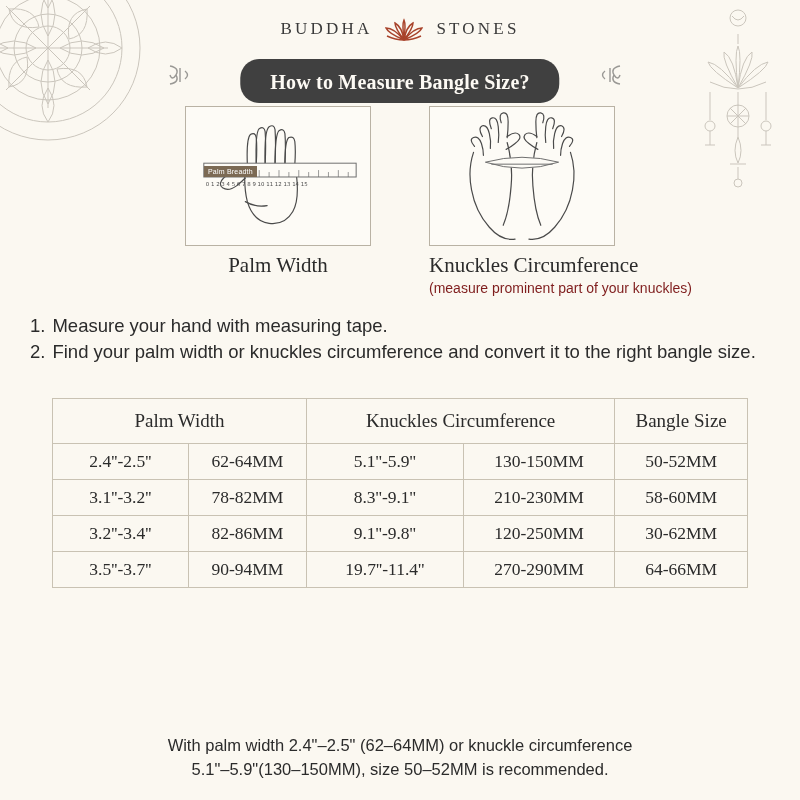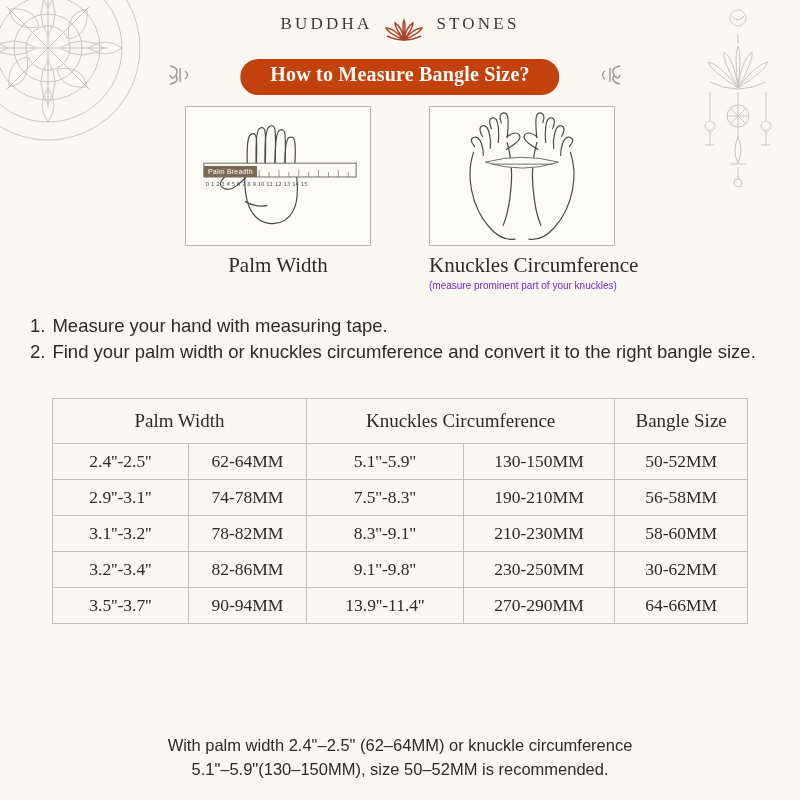--- a/index.html
+++ b/index.html
@@ -18,40 +18,40 @@
   .deco { position: absolute; opacity: .5; pointer-events: none; }
   .deco-mandala { top: -52px; left: -52px; }
   .deco-lotus { top: 4px; right: 14px; }
   .deco-small-left { top: 62px; left: 166px; }
   .deco-small-right { top: 62px; right: 176px; }
 
   
   .brand {
     position: absolute;
     top: 14px; left: 0; right: 0;
-    display: flex; align-items: flex-start; justify-content: center;
+    display: flex; align-items: center; justify-content: center;
     gap: 12px;
   }
   .brand-word {
     font-family: "Liberation Serif", serif;
     font-size: 17px;
     letter-spacing: 3.2px;
     color: #3a3a3a;
   }
   .brand-mark { width: 40px; height: 30px; display: block; }
 
   
   .title-pill {
     position: absolute;
     top: 59px; left: 50%;
     transform: translateX(-50%);
-    background: #c2410c;
+    background: #404040;
     color: #fdfaf4;
     border-radius: 19px;
-    padding: 4px 30px 9px;
+    padding: 12px 30px 9px;
     font-family: "Liberation Serif", serif;
     font-weight: bold;
     font-size: 20px;
     letter-spacing: .2px;
     white-space: nowrap;
   }
 
   
   .illus-row {
     position: absolute;
@@ -81,24 +81,24 @@
     top: 253px; left: 0; right: 0;
     display: flex; justify-content: center; gap: 58px;
   }
   .caption-col { width: 186px; text-align: center; }
   .caption-main {
     font-family: "Liberation Serif", serif;
     font-size: 21px;
     white-space: nowrap;
   }
   .caption-sub {
-    font-size: 10px;
+    font-size: 14px;
     margin-top: 2px;
     white-space: nowrap;
-    color: #6d28d9;
+    color: #7f1d1d;
   }
   .caption-col.wide .caption-main,
   .caption-col.wide .caption-sub { transform: translateX(0); }
 
   
   .steps {
     position: absolute;
     top: 313px; left: 30px; right: 40px;
     font-size: 18.5px;
     line-height: 1.42;
@@ -345,44 +345,37 @@
   </thead>
   <tbody>
     <tr>
       <td class="col-a">2.4''-2.5''</td>
       <td class="col-b">62-64MM</td>
       <td class="col-c">5.1''-5.9''</td>
       <td class="col-d">130-150MM</td>
       <td class="col-e">50-52MM</td>
     </tr>
     <tr>
-      <td class="col-a">2.9''-3.1''</td>
-      <td class="col-b">74-78MM</td>
-      <td class="col-c">7.5''-8.3''</td>
-      <td class="col-d">190-210MM</td>
-      <td class="col-e">56-58MM</td>
-    </tr>
-    <tr>
       <td class="col-a">3.1''-3.2''</td>
       <td class="col-b">78-82MM</td>
       <td class="col-c">8.3''-9.1''</td>
       <td class="col-d">210-230MM</td>
       <td class="col-e">58-60MM</td>
     </tr>
     <tr>
       <td class="col-a">3.2''-3.4''</td>
       <td class="col-b">82-86MM</td>
       <td class="col-c">9.1''-9.8''</td>
-      <td class="col-d">230-250MM</td>
+      <td class="col-d">120-250MM</td>
       <td class="col-e">30-62MM</td>
     </tr>
     <tr>
       <td class="col-a">3.5''-3.7''</td>
       <td class="col-b">90-94MM</td>
-      <td class="col-c">13.9''-11.4''</td>
+      <td class="col-c">19.7''-11.4''</td>
       <td class="col-d">270-290MM</td>
       <td class="col-e">64-66MM</td>
     </tr>
   </tbody>
 </table>
 
 <div class="footer-note">
   <div>With palm width 2.4"–2.5" (62–64MM) or knuckle circumference</div>
   <div>5.1"–5.9"(130–150MM), size 50–52MM is recommended.</div>
 </div>

